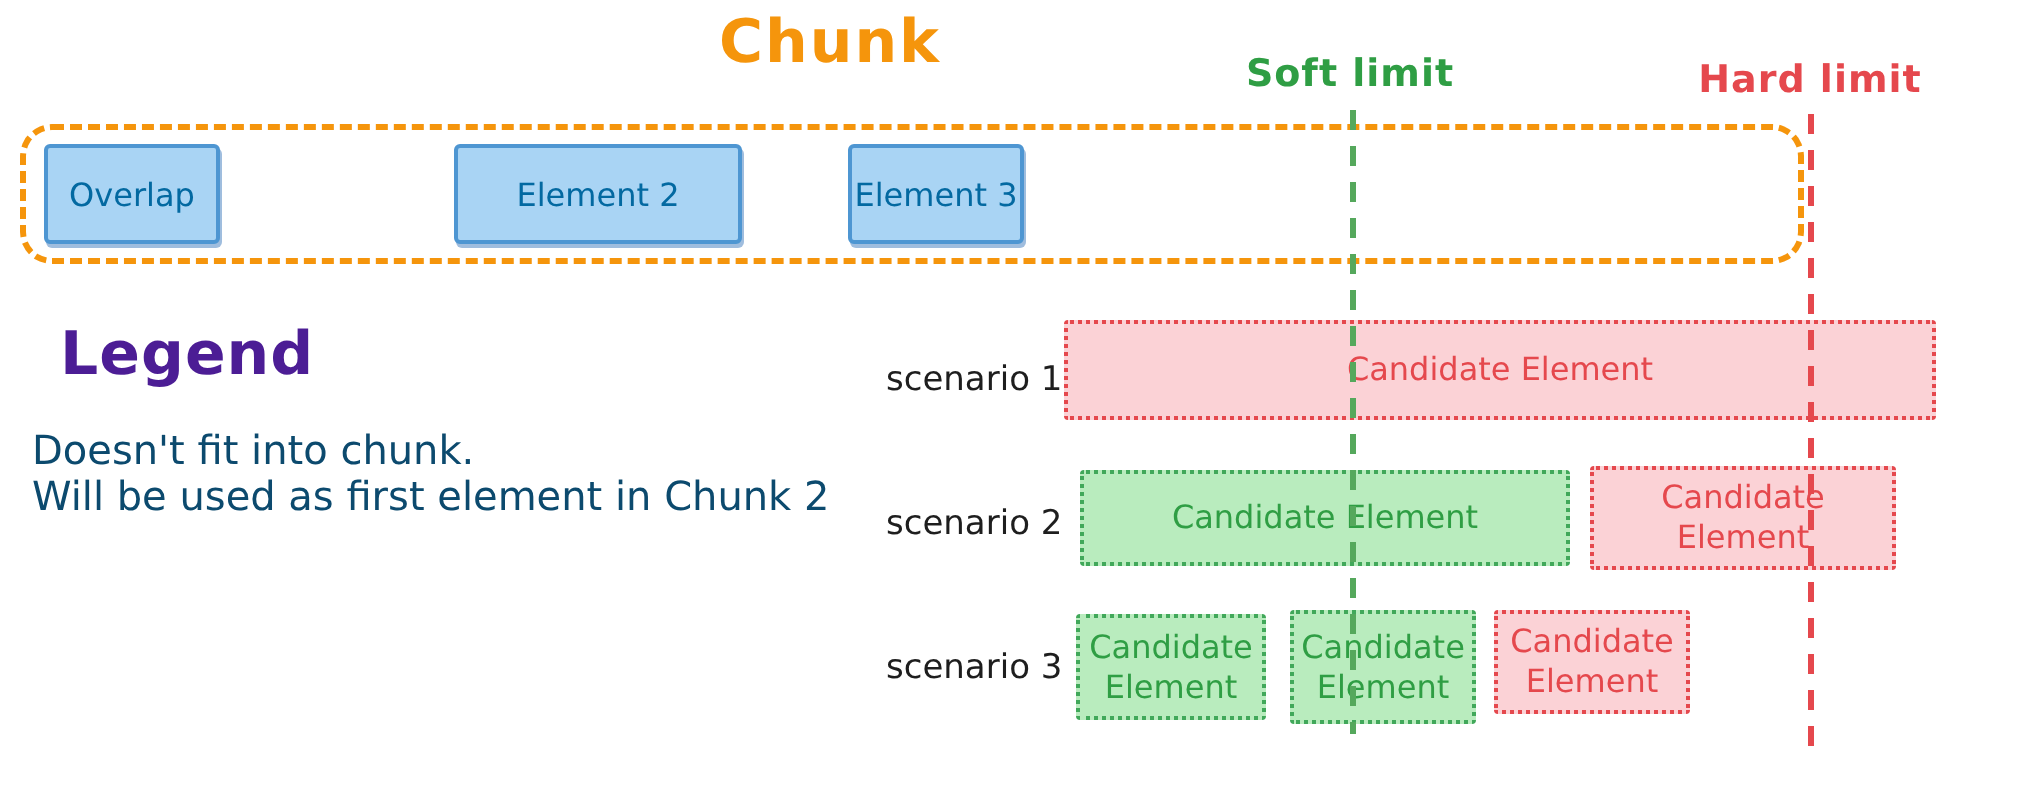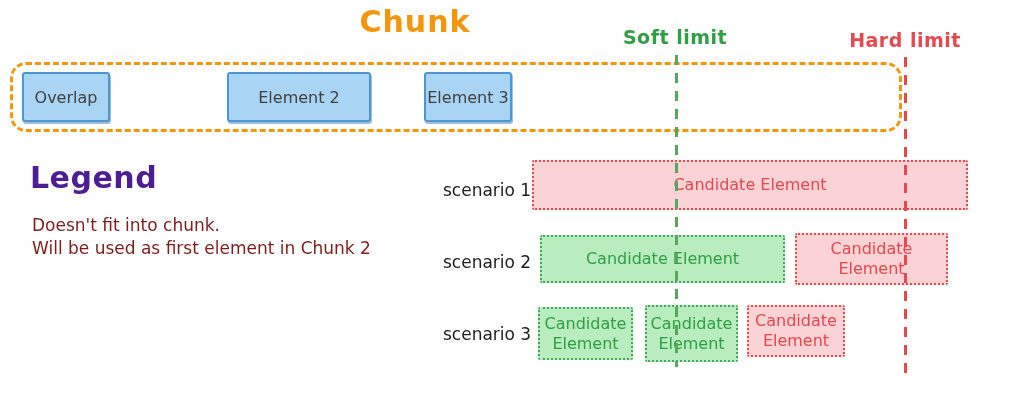--- a/index.html
+++ b/index.html
@@ -42,38 +42,38 @@
     border:3px dashed #F5950C;
     border-radius:16px;
   }
 
   .blue-el {
     top:72px; height:50px;
     background:#A9D4F4;
     border:2px solid #4E96D2;
     border-radius:3px;
     box-shadow:1px 2px 0 rgba(42,109,181,.45);
-    color:#404040;
+    color:#0369a1;
     font-size:16px;
     display:flex; align-items:center; justify-content:center;
     z-index:2;
   }
   .blue-el.overlap  { left:22px;  width:88px; }
   .blue-el.el1      { left:122px; width:96px; }
   .blue-el.el2      { left:227px; width:144px; }
   .blue-el.el3      { left:424px; width:88px; }
 
   .legend-title {
     left:30px; top:160px;
     font-size:30px; font-weight:bold; color:#4c1d95;
     letter-spacing:.5px;
   }
   .legend-red {
-    left:32px; top:214px;
-    font-size:17px; line-height:23px; color:#7f1d1d;
+    left:16px; top:214px;
+    font-size:20px; line-height:23px; color:#0c4a6e;
   }
   .legend-green {
     left:32px; top:272px;
     font-size:17px; color:#2F9E44;
   }
 
   .scenario-label {
     width:95px;
     font-size:17px; color:#1E1E1E;
   }

